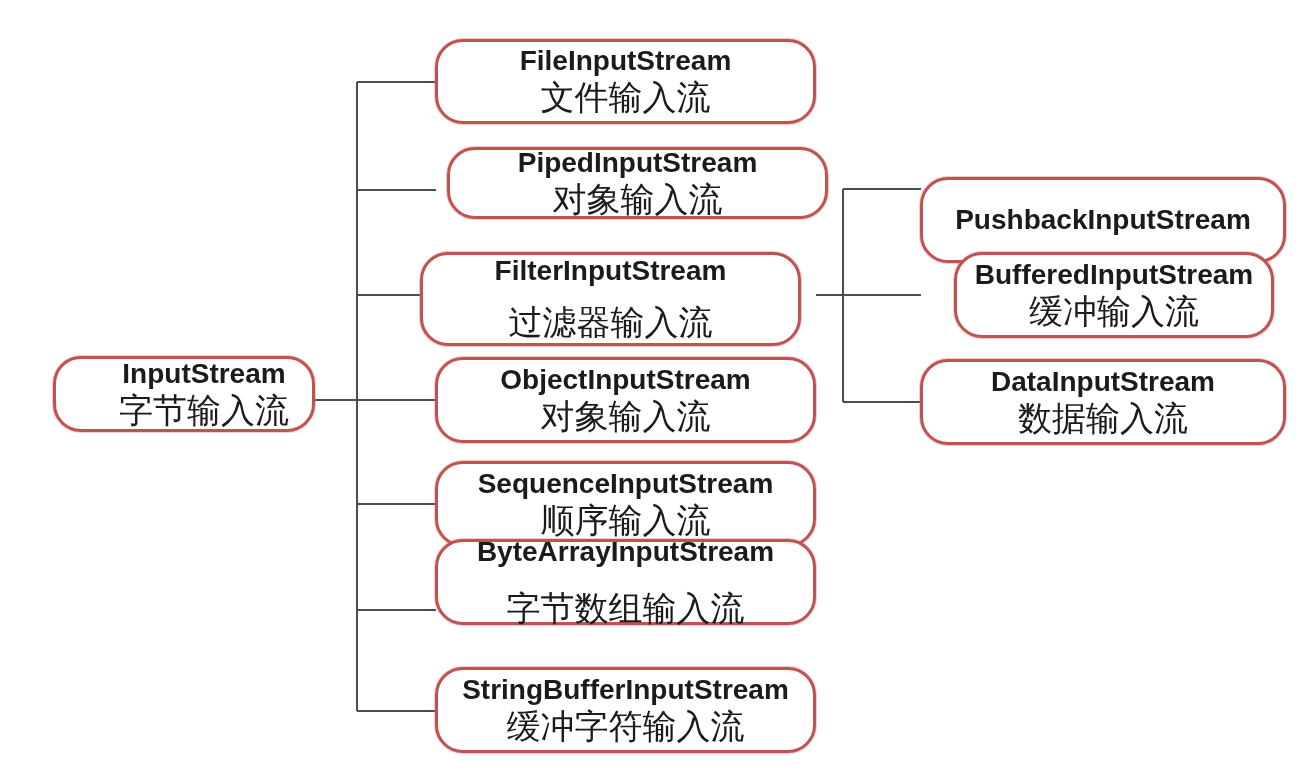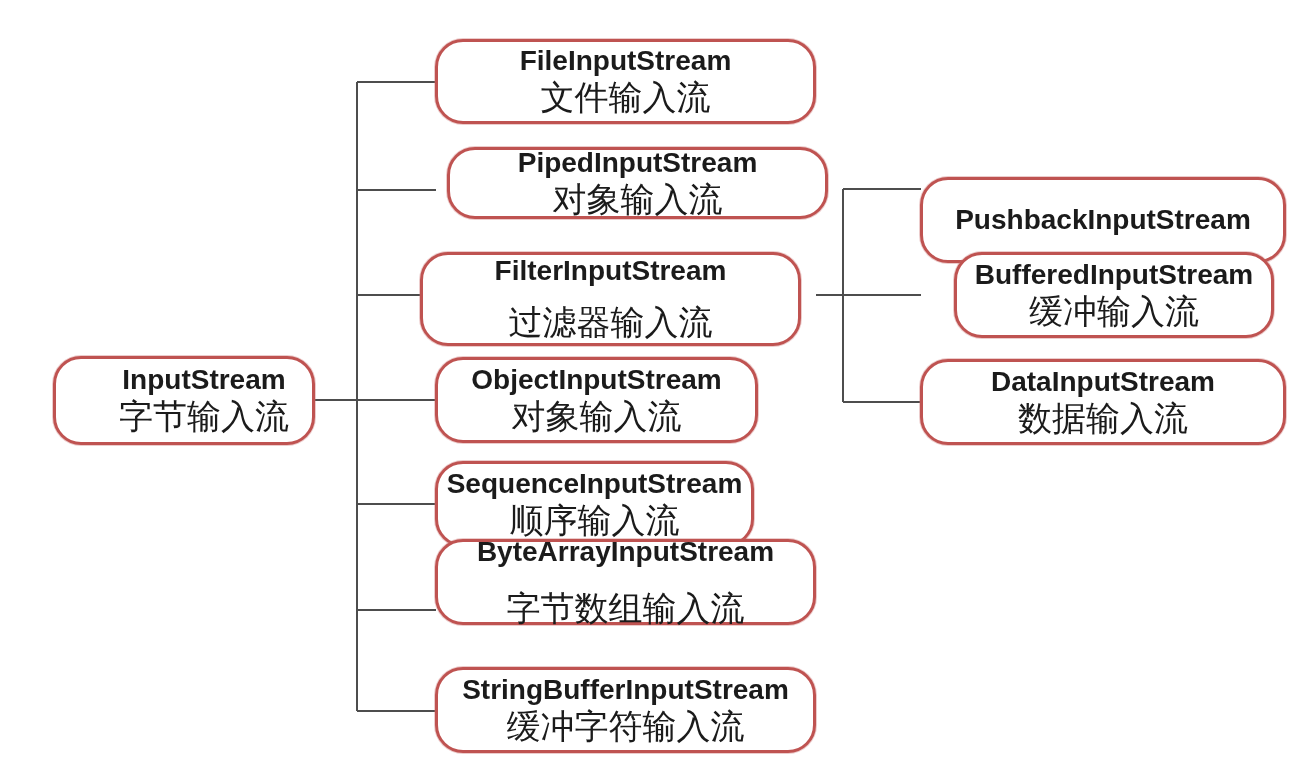--- a/index.html
+++ b/index.html
@@ -46,27 +46,27 @@
     white-space: nowrap;
   }
   .node .zh {
     font-size: 34px;
     font-weight: 400;
     color: #1b1b1b;
     line-height: 1.2;
     white-space: nowrap;
   }
   
-  .pos-root         { left: 53px;  top: 356px; width: 262px; height: 89px; padding-left: 40px; }
+  .pos-root         { left: 53px;  top: 356px; width: 262px; height: 76px; padding-left: 40px; }
   
   .pos-file         { left: 435px; top: 39px;  width: 381px; height: 85px; }
   .pos-piped        { left: 447px; top: 147px; width: 381px; height: 72px; }
   .pos-filter       { left: 420px; top: 252px; width: 381px; height: 94px; justify-content: space-between; }
-  .pos-object       { left: 435px; top: 357px; width: 323px; height: 86px; }
-  .pos-sequence     { left: 435px; top: 461px; width: 319px; height: 86px; }
+  .pos-object       { left: 435px; top: 357px; width: 381px; height: 86px; }
+  .pos-sequence     { left: 435px; top: 461px; width: 381px; height: 86px; }
   .pos-bytearray    { left: 435px; top: 539px; width: 381px; height: 86px; gap: 20px; }
   .pos-stringbuffer { left: 435px; top: 667px; width: 381px; height: 86px; }
   
   .pos-pushback     { left: 920px; top: 147px; width: 366px; height: 86px; margin-top: 30px; }
   .pos-buffered     { left: 920px; top: 252px; width: 320px; height: 86px; margin-left: 34px; }
   .pos-data         { left: 920px; top: 359px; width: 366px; height: 86px; }
 </style>
 </head>
 <body>
 

